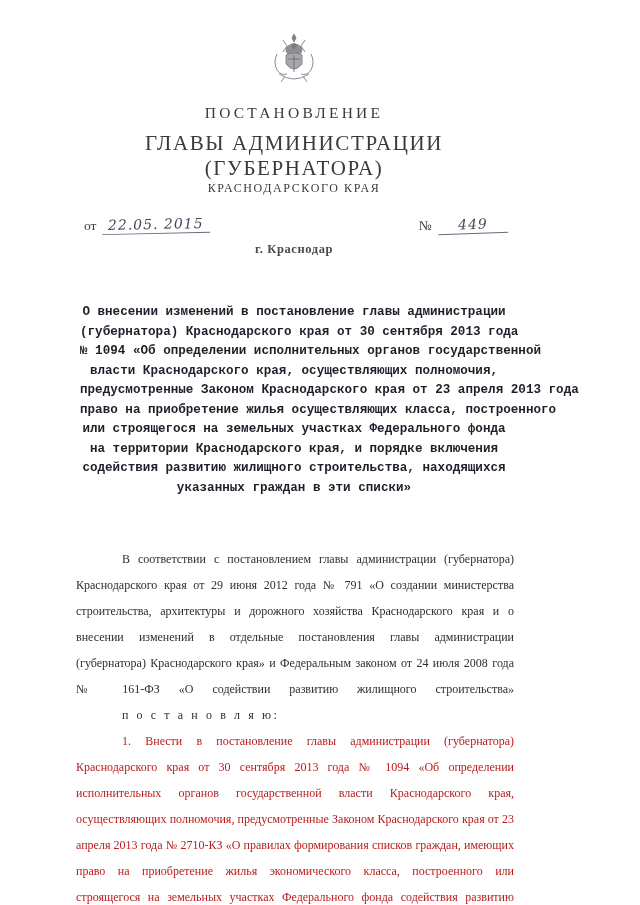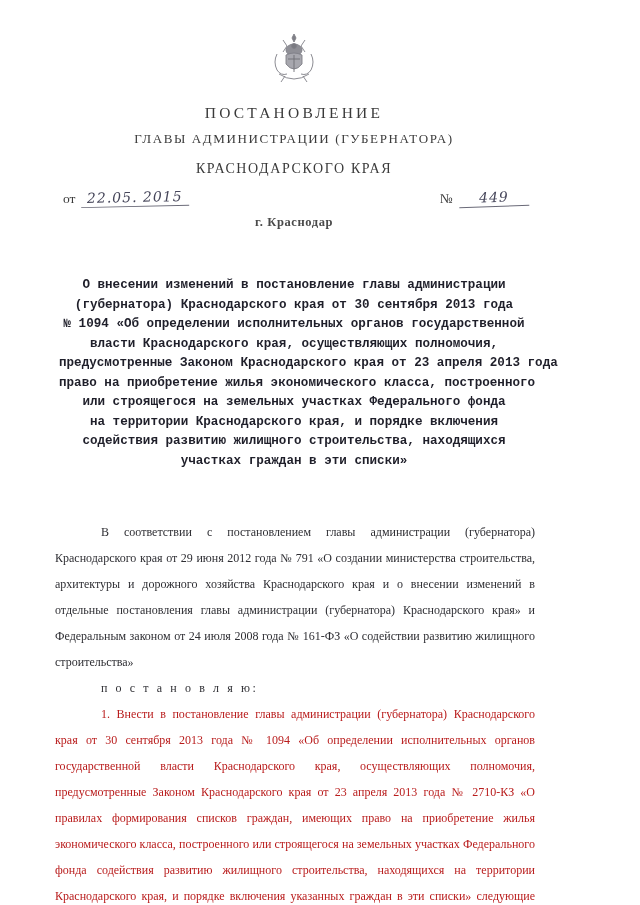--- a/index.html
+++ b/index.html
@@ -13,21 +13,21 @@
     font-family: "Liberation Serif", "DejaVu Serif", serif;
     color: #2b2b2b;
     position: relative;
     overflow: hidden;
   }
   .page {
     position: relative;
     width: 588px;
     height: 905px;
     box-sizing: border-box;
-    padding: 0 37px;
+    padding: 0 58px;
   }
 
   
   .emblem-wrap {
     display: flex;
     justify-content: center;
     padding-top: 30px;
   }
   .emblem {
     width: 62px;
@@ -40,35 +40,35 @@
   .head {
     text-align: center;
     margin-top: 16px;
   }
   .head .line1 {
     font-size: 15.5px;
     letter-spacing: 3.2px;
     color: #3a3a3a;
   }
   .head .line2 {
-    font-size: 13px;
+    font-size: 21px;
     letter-spacing: 1.6px;
     margin-top: 9px;
     color: #3a3a3a;
   }
   .head .line3 {
-    font-size: 14px;
+    font-size: 12px;
     letter-spacing: 1.6px;
-    margin-top: 14px;
+    margin-top: 0;
     color: #3a3a3a;
   }
 
   
   .meta-row {
-    margin-top: 12px;
+    margin-top: 20px;
     display: flex;
     align-items: flex-start;
     justify-content: space-between;
     padding: 0 22px 0 26px;
     font-size: 13.5px;
     color: #3a3a3a;
   }
   .meta-left, .meta-right {
     display: flex;
     align-items: flex-end;
@@ -180,25 +180,25 @@
   </div>
 
   <div class="city">г. Краснодар</div>
 
   <div class="title-block">
     <div>О внесении изменений в постановление главы администрации</div>
     <div>(губернатора) Краснодарского края от 30 сентября 2013 года</div>
     <div>№ 1094 «Об определении исполнительных органов государственной</div>
     <div>власти Краснодарского края, осуществляющих полномочия,</div>
     <div>предусмотренные Законом Краснодарского края от 23 апреля 2013 года</div>
-    <div>право на приобретение жилья экономического класса, построенного</div>
+    <div>право на приобретение жилья осуществляющих класса, построенного</div>
     <div>или строящегося на земельных участках Федерального фонда</div>
     <div>на территории Краснодарского края, и порядке включения</div>
     <div>содействия развитию жилищного строительства, находящихся</div>
-    <div>участках граждан в эти списки»</div>
+    <div>указанных граждан в эти списки»</div>
   </div>
 
   <div class="body-block">
     <p>В соответствии с постановлением главы администрации (губернатора) Краснодарского края от 29 июня 2012 года № 791 «О создании министерства строительства, архитектуры и дорожного хозяйства Краснодарского края и о внесении изменений в отдельные постановления главы администрации (губернатора) Краснодарского края» и Федеральным законом от 24 июля 2008 года № 161-ФЗ «О содействии развитию жилищного строительства»</p>
     <p class="spaced last" style="text-indent:46px;">п о с т а н о в л я ю:</p>
     <p class="faded2 last">1. Внести в постановление главы администрации (губернатора) Краснодарского края от 30 сентября 2013 года № 1094 «Об определении исполнительных органов государственной власти Краснодарского края, осуществляющих полномочия, предусмотренные Законом Краснодарского края от 23 апреля 2013 года № 2710-КЗ «О правилах формирования списков граждан, имеющих право на приобретение жилья экономического класса, построенного или строящегося на земельных участках Федерального фонда содействия развитию жилищного строительства, находящихся на территории Краснодарского края, и порядке включения указанных граждан в эти списки» следующие изменения:</p>
   </div>
 
 </div>
 

